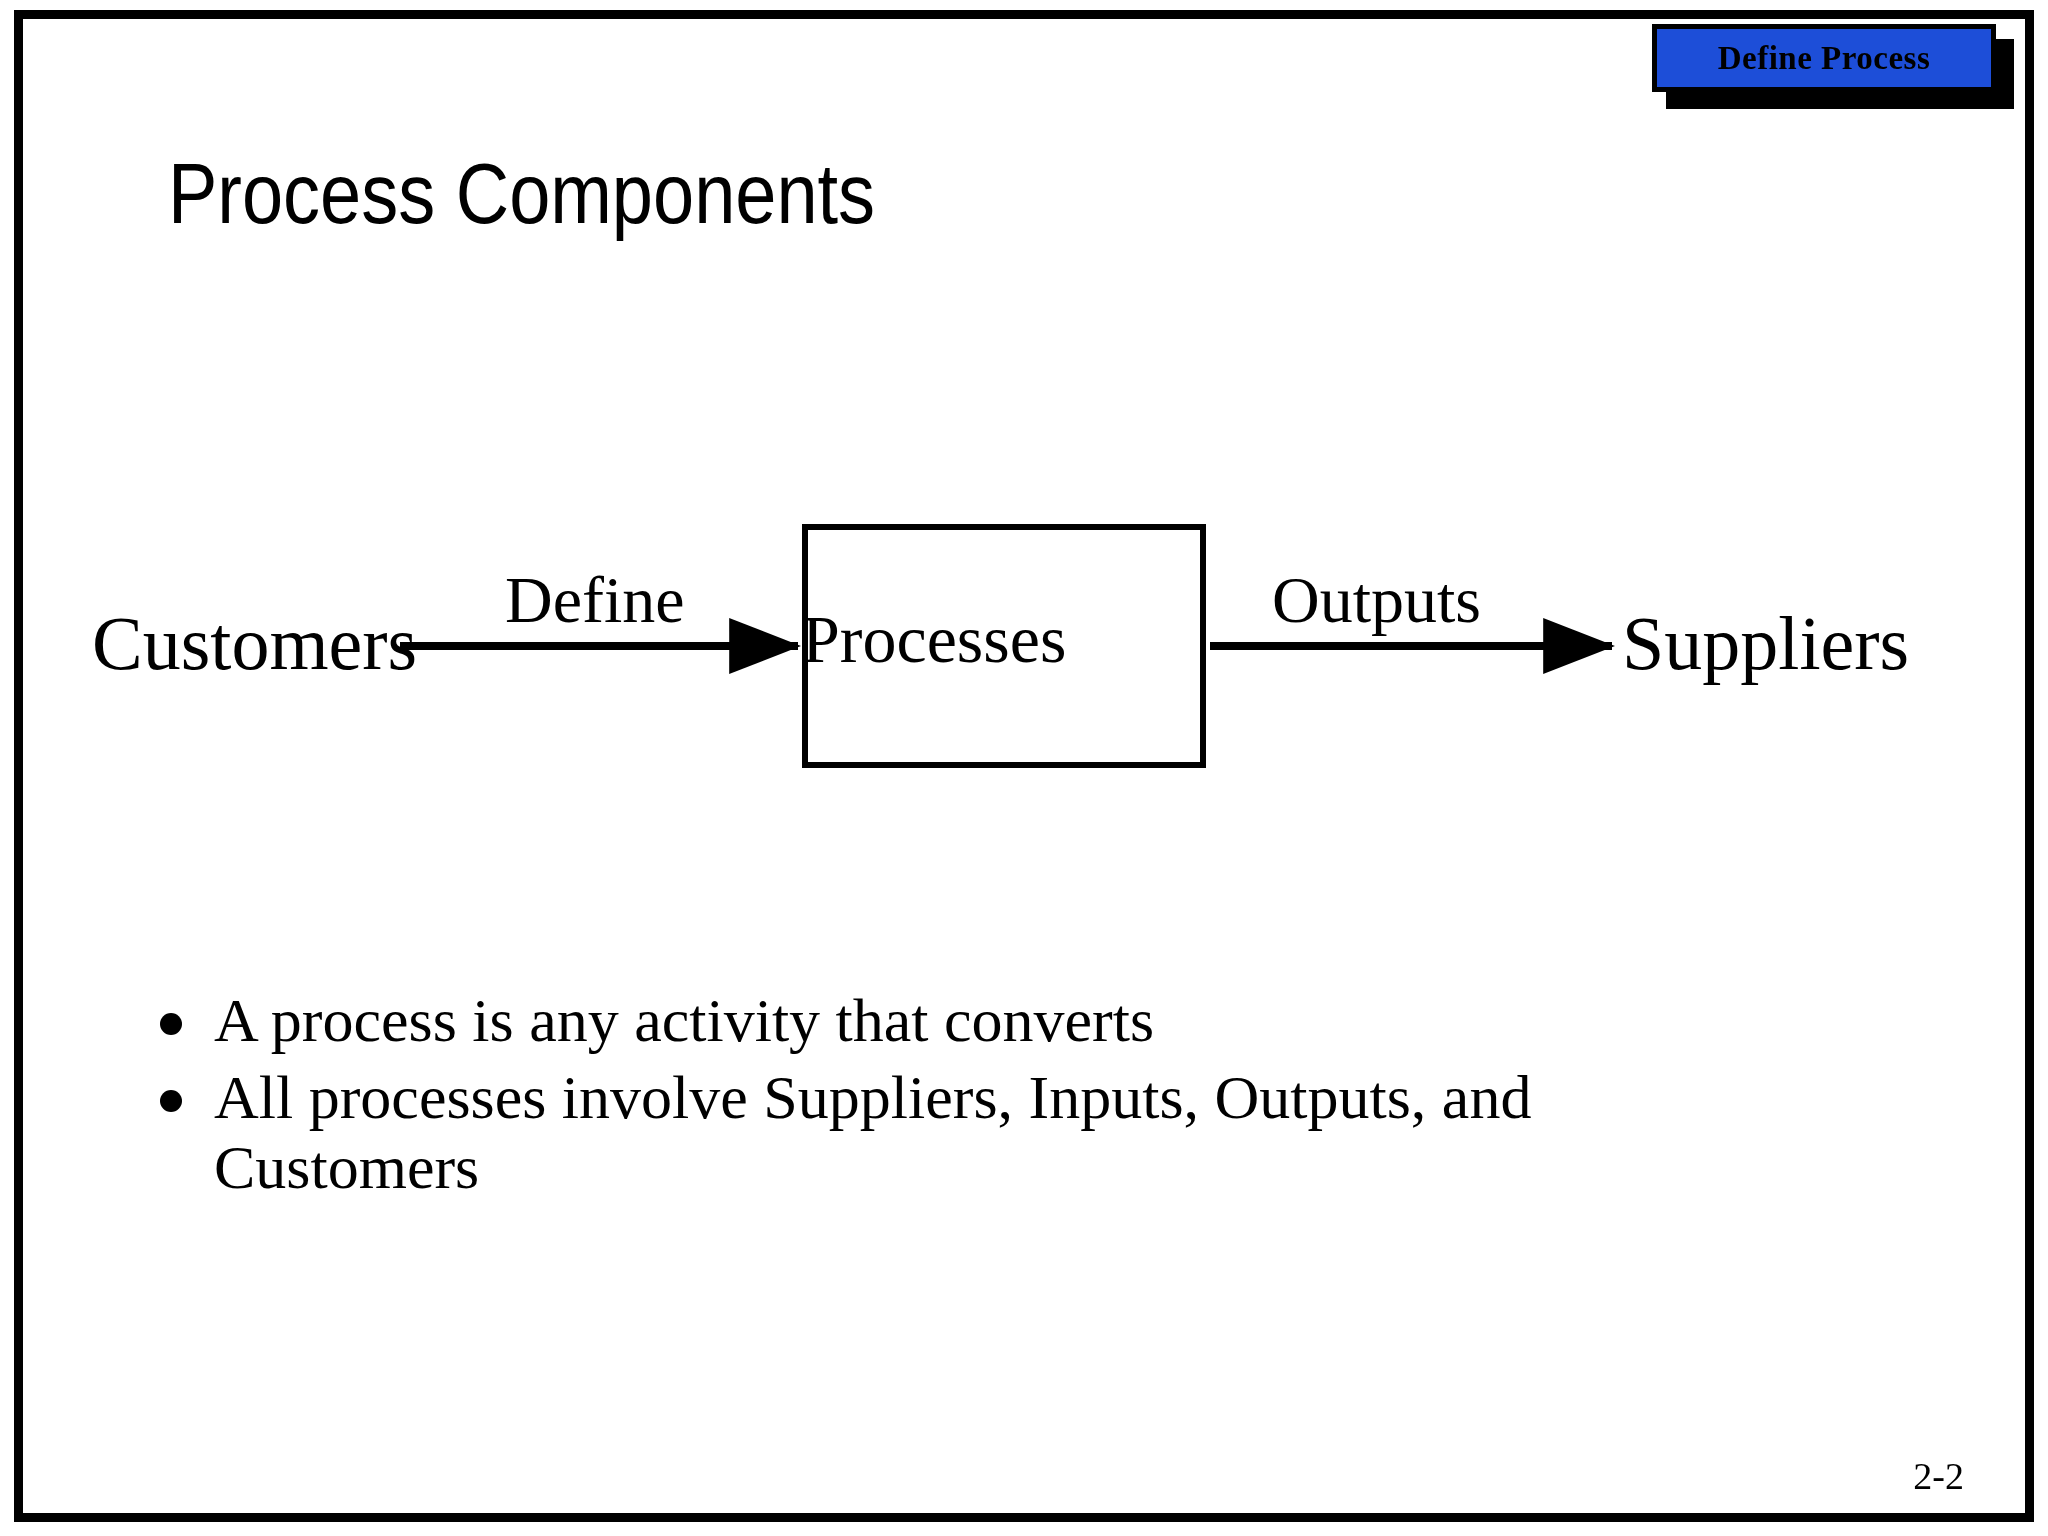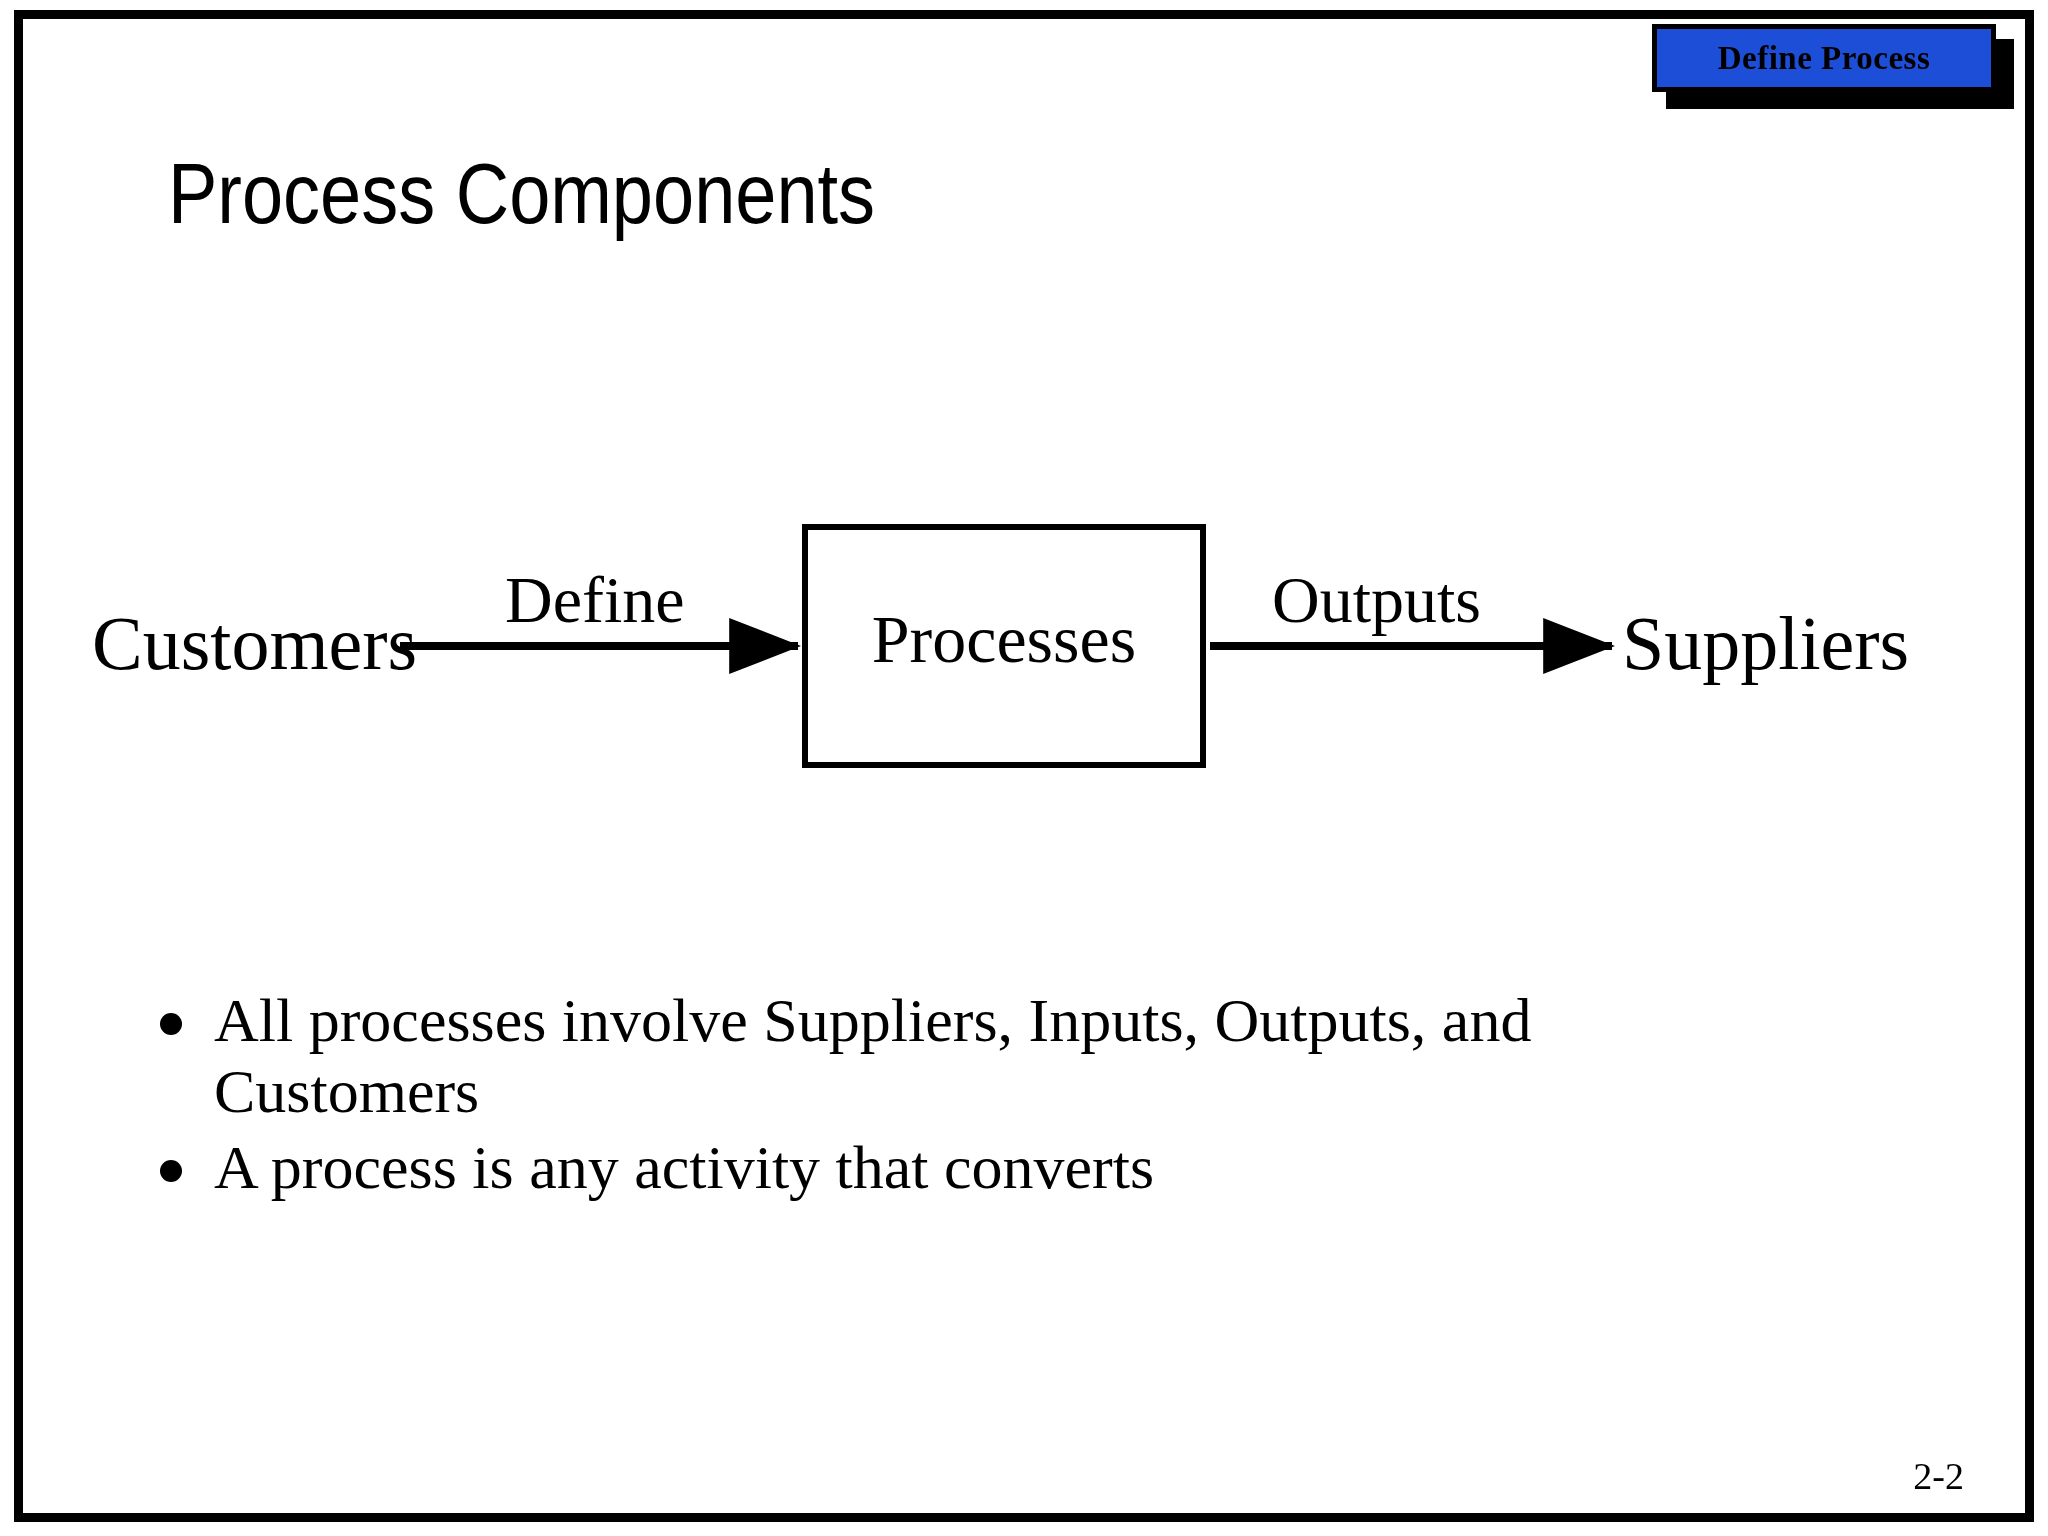--- a/index.html
+++ b/index.html
@@ -121,21 +121,20 @@
     height: 244px;
     border: 6px solid #000000;
     box-sizing: border-box;
     background: #ffffff;
   }
   #node-processes-label {
     position: absolute;
     left: 802px;
     top: 605px;
     width: 404px;
-    text-align: center;
     font-family: "Liberation Serif", serif;
     font-size: 68px;
     line-height: 1;
     color: #000000;
   }
   #label-inputs {
     left: 505px;
     top: 567px;
     font-size: 66px;
     line-height: 1;
@@ -216,23 +215,23 @@
   </svg>
 
   <div class="diag-text" id="node-suppliers">Customers</div>
   <div class="diag-text" id="node-customers">Suppliers</div>
   <div class="diag-text" id="label-inputs">Define</div>
   <div class="diag-text" id="label-outputs">Outputs</div>
 
   <div id="bullets">
     <div class="bullet-row">
       <span class="bullet-dot"></span>
-      <span class="bullet-text">All processes involve Suppliers, Inputs, Outputs, and Customers</span>
+      <span class="bullet-text">A process is any activity that converts</span>
     </div>
     <div class="bullet-row">
       <span class="bullet-dot"></span>
-      <span class="bullet-text">A process is any activity that converts</span>
+      <span class="bullet-text">All processes involve Suppliers, Inputs, Outputs, and Customers</span>
     </div>
   </div>
 
   <div id="page-number">2-2</div>
 
 </div>
 
 </body></html>

